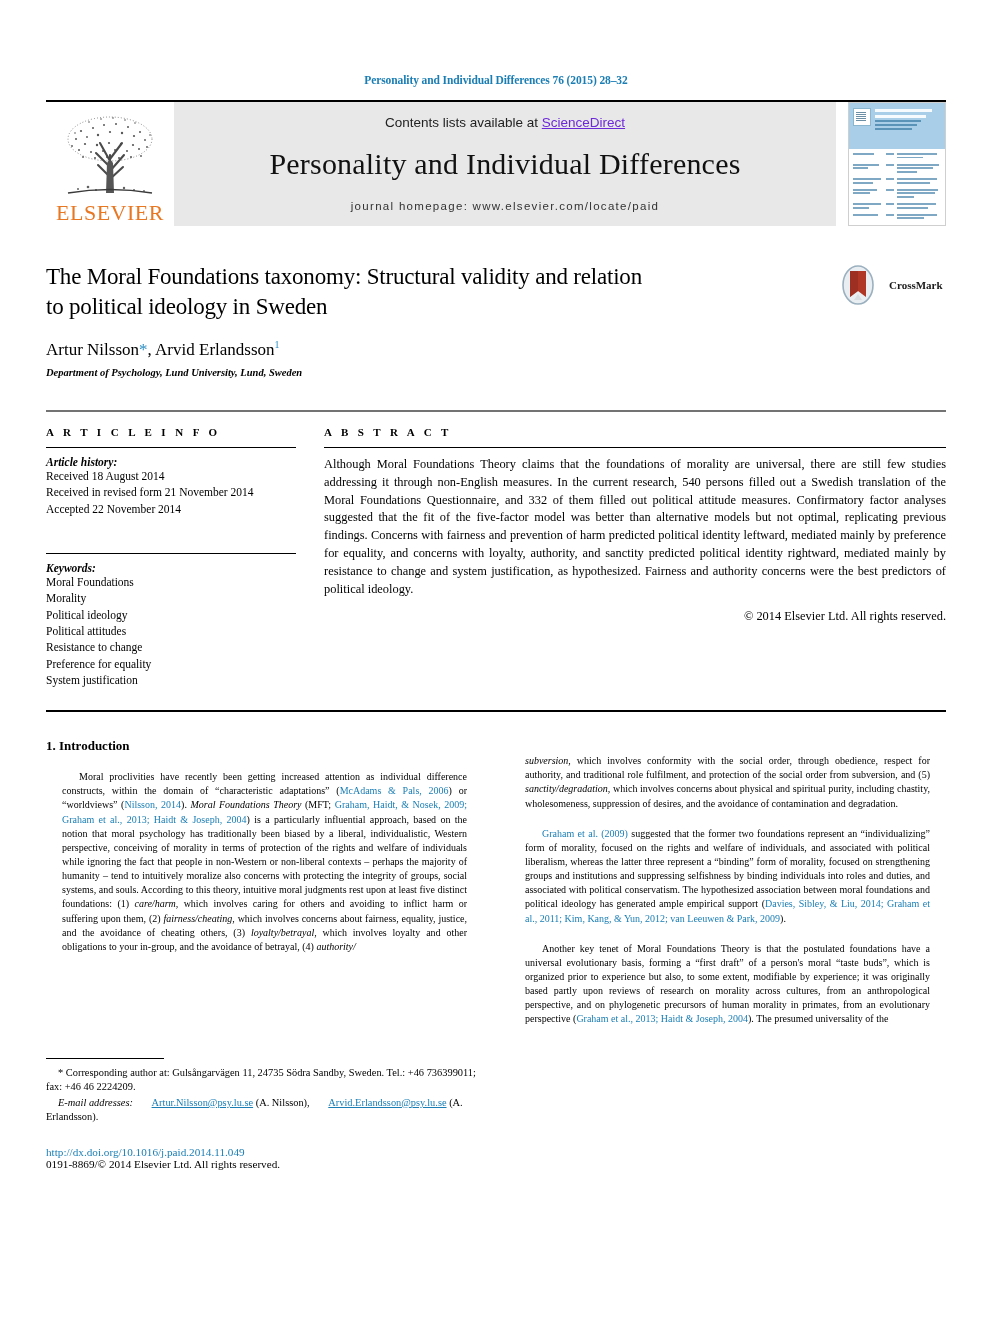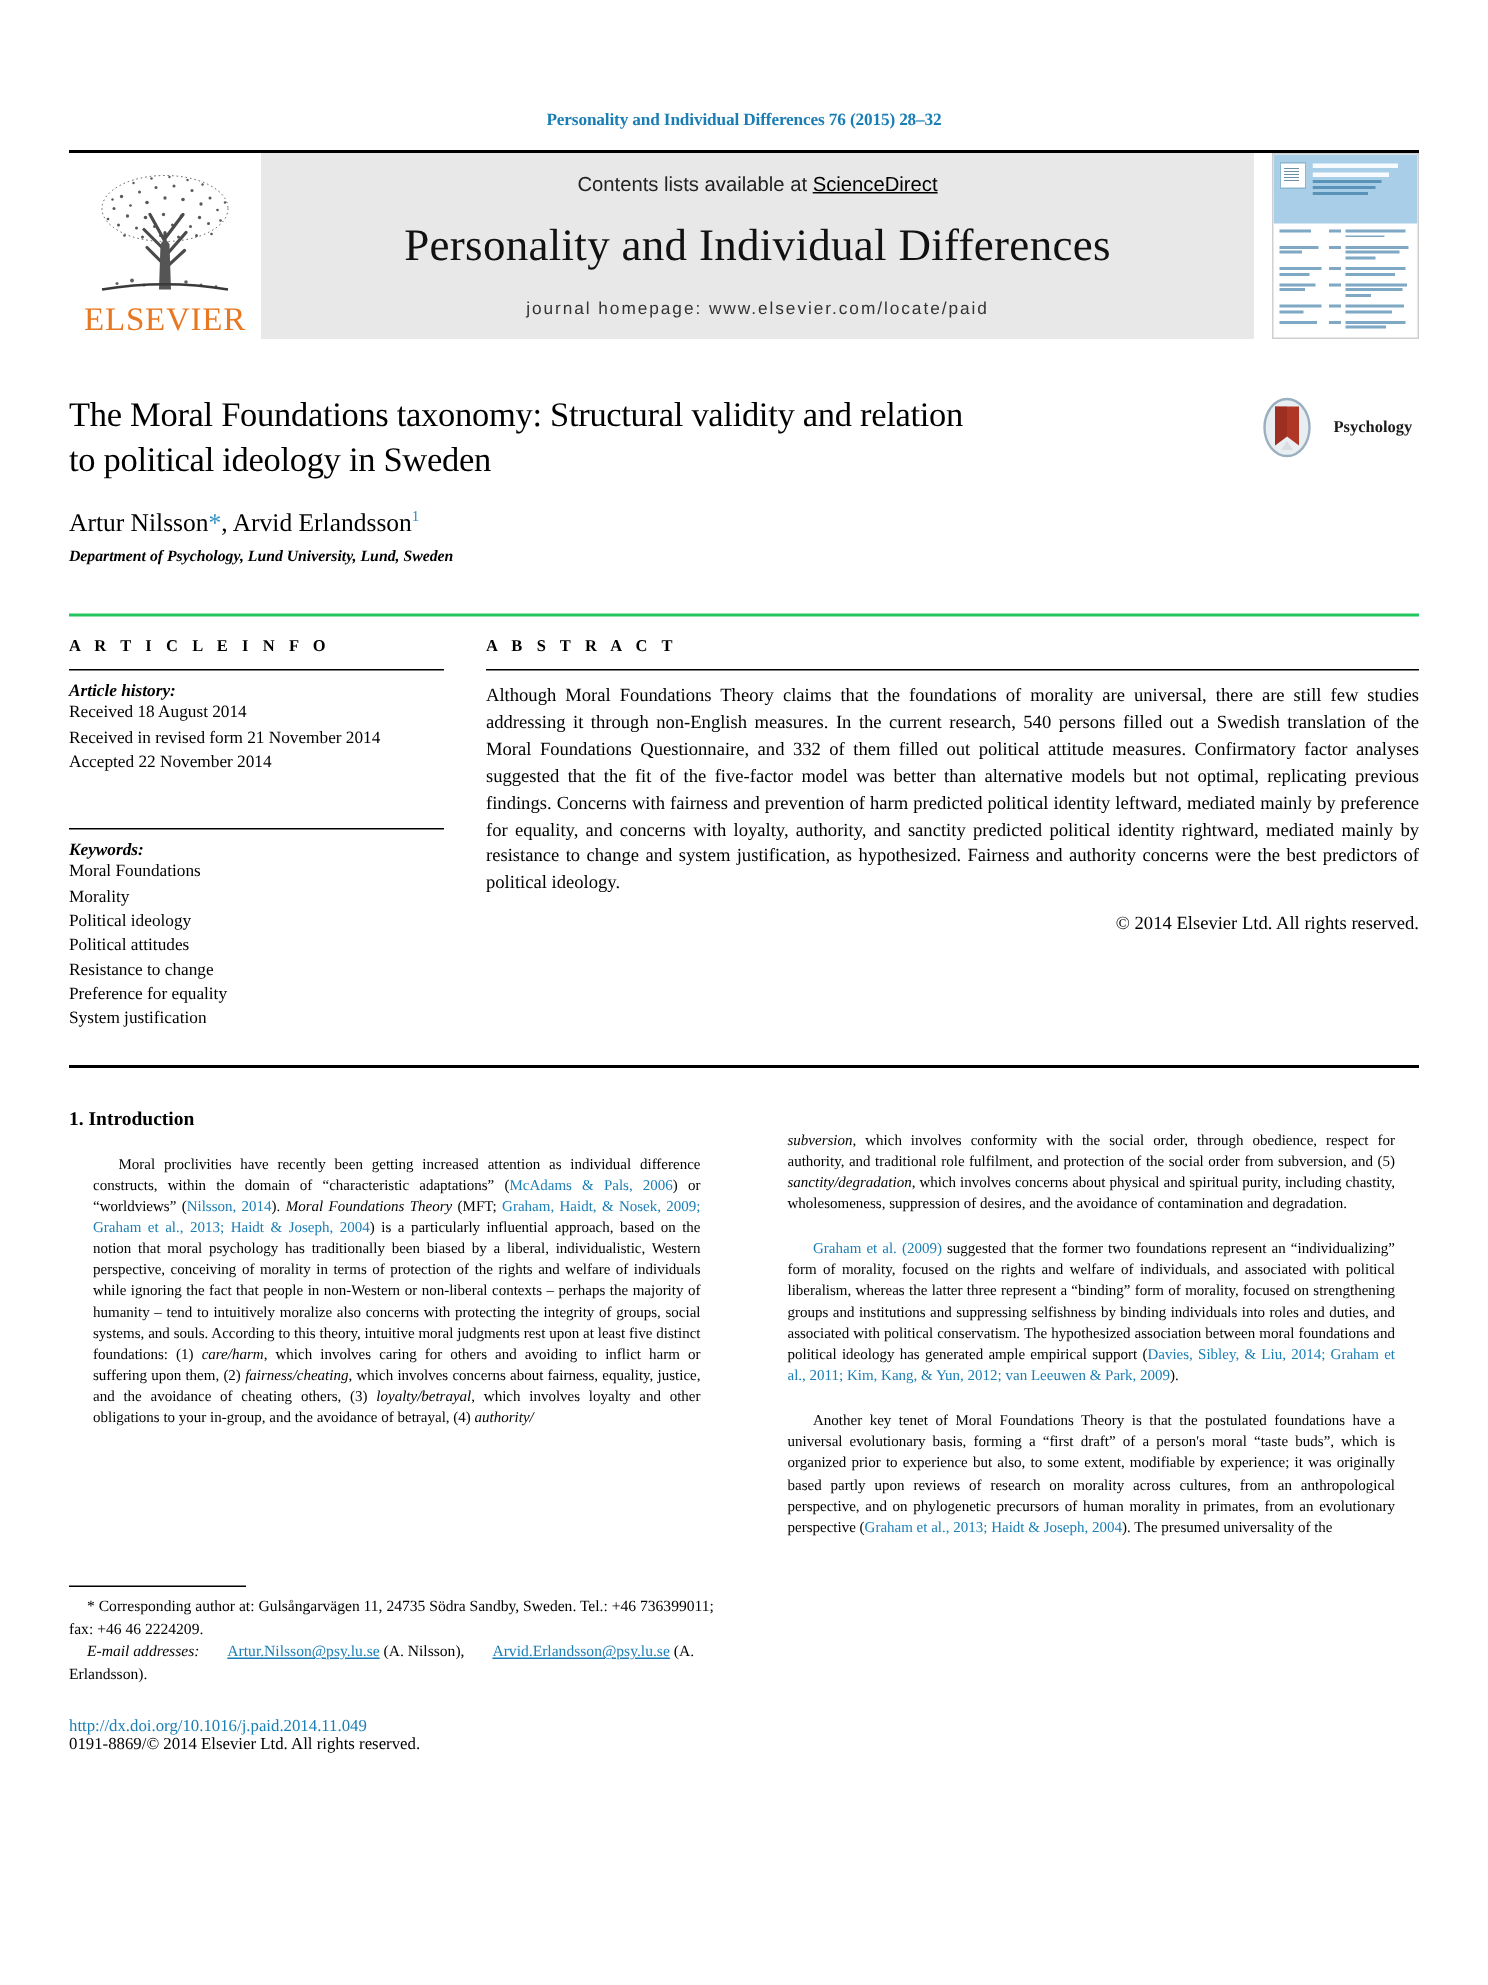--- a/index.html
+++ b/index.html
@@ -70,21 +70,21 @@
     align-items: center;
     justify-content: center;
     padding: 6px 0 8px 0;
   }
   .contents-line {
     font-family: "Liberation Sans", sans-serif;
     font-size: 13.5px;
     color: #222;
   }
   .contents-line .sd {
-    color: #000000;
+    color: #6d28d9;
     text-decoration: underline;
   }
   .journal-name {
     font-family: "Liberation Serif", serif;
     font-size: 30px;
     color: #111;
     margin-top: 17px;
     letter-spacing: 0.2px;
   }
   .homepage-line {
@@ -176,21 +176,21 @@
     font-family: "Liberation Serif", serif;
     font-style: italic;
     font-weight: bold;
     font-size: 10.5px;
     color: #000;
   }
 
   
   .info-abstract {
     margin-top: 32px;
-    border-top: 2px solid #22c55e;
+    border-top: 2px solid #737373;
     padding-top: 14px;
     display: flex;
     gap: 28px;
   }
   .col-info { flex: 0 0 250px; }
   .col-abstract { flex: 1 1 auto; }
   .sec-head {
     font-family: "Liberation Serif", serif;
     font-weight: bold;
     font-size: 11px;
@@ -483,21 +483,21 @@
   </div>
 
   <div class="title-block">
     <div class="crossmark">
       <svg width="42" height="42" viewBox="0 0 42 42" aria-hidden="true">
         <ellipse cx="16" cy="21" rx="15" ry="19" fill="#e9eef2" stroke="#9bb0bf" stroke-width="1.6"></ellipse>
         <path d="M8 7 h16 v26 l-8 -6 l-8 6 Z" fill="#b03626"></path>
         <path d="M8 7 h8 v20 l-8 6 Z" fill="#8d2a1e" opacity="0.55"></path>
         <path d="M16 30 l4 6 h-8 Z" fill="#d9dee2"></path>
       </svg>
-      <span class="cm-word">Psychology</span>
+      <span class="cm-word">CrossMark</span>
     </div>
     <h1 class="article-title">
       <span>The Moral Foundations taxonomy: Structural validity and relation</span><br>
       <span>to political ideology in Sweden</span>
     </h1>
     <div class="authors">
       <span>Artur Nilsson</span><span class="star">*</span><span>, </span><span>Arvid Erlandsson</span><sup>1</sup>
     </div>
     <div class="affiliation">Department of Psychology, Lund University, Lund, Sweden</div>
   </div>

